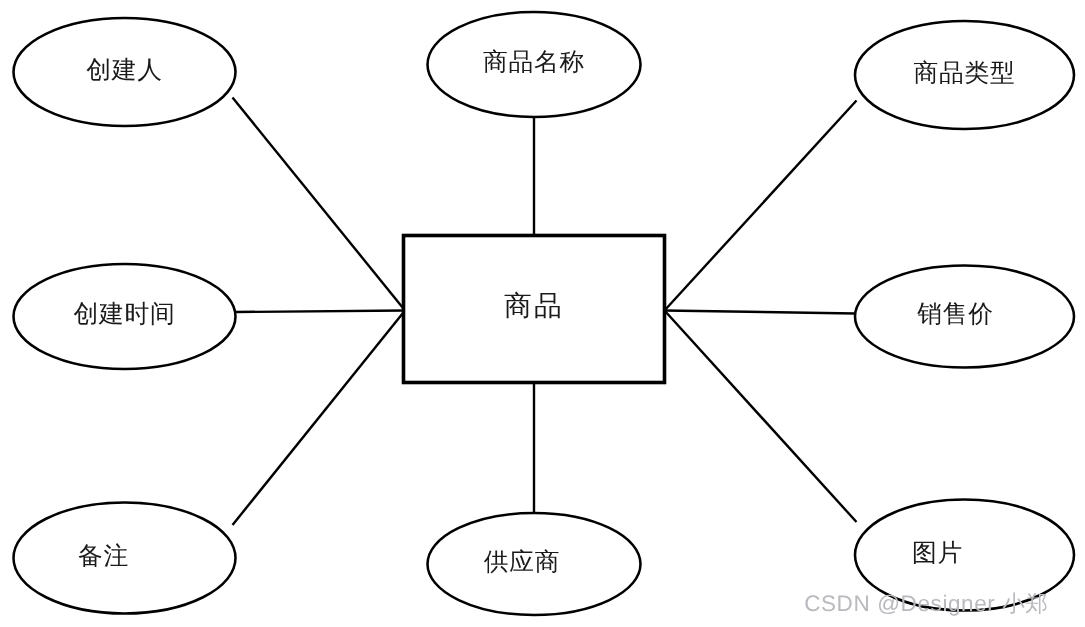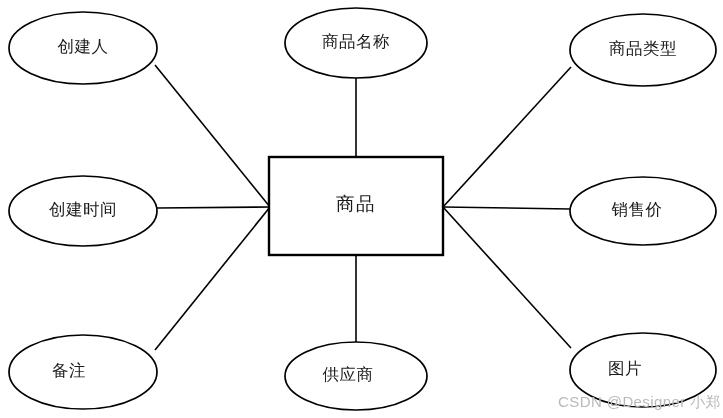--- a/index.html
+++ b/index.html
@@ -51,21 +51,21 @@
   .attr-label {
     font-size: 16.5px;
     letter-spacing: 0.5px;
   }
   .entity-label {
     font-size: 18.5px;
     letter-spacing: 1.5px;
   }
   #watermark {
     position: absolute;
-    right: 2px;
+    right: 24px;
     bottom: 6px;
     font-family: "Liberation Sans", "DejaVu Sans", sans-serif;
     font-size: 15px;
     color: #b9b9be;
     white-space: nowrap;
     letter-spacing: 0.4px;
     user-select: none;
   }
 </style>
 </head>

